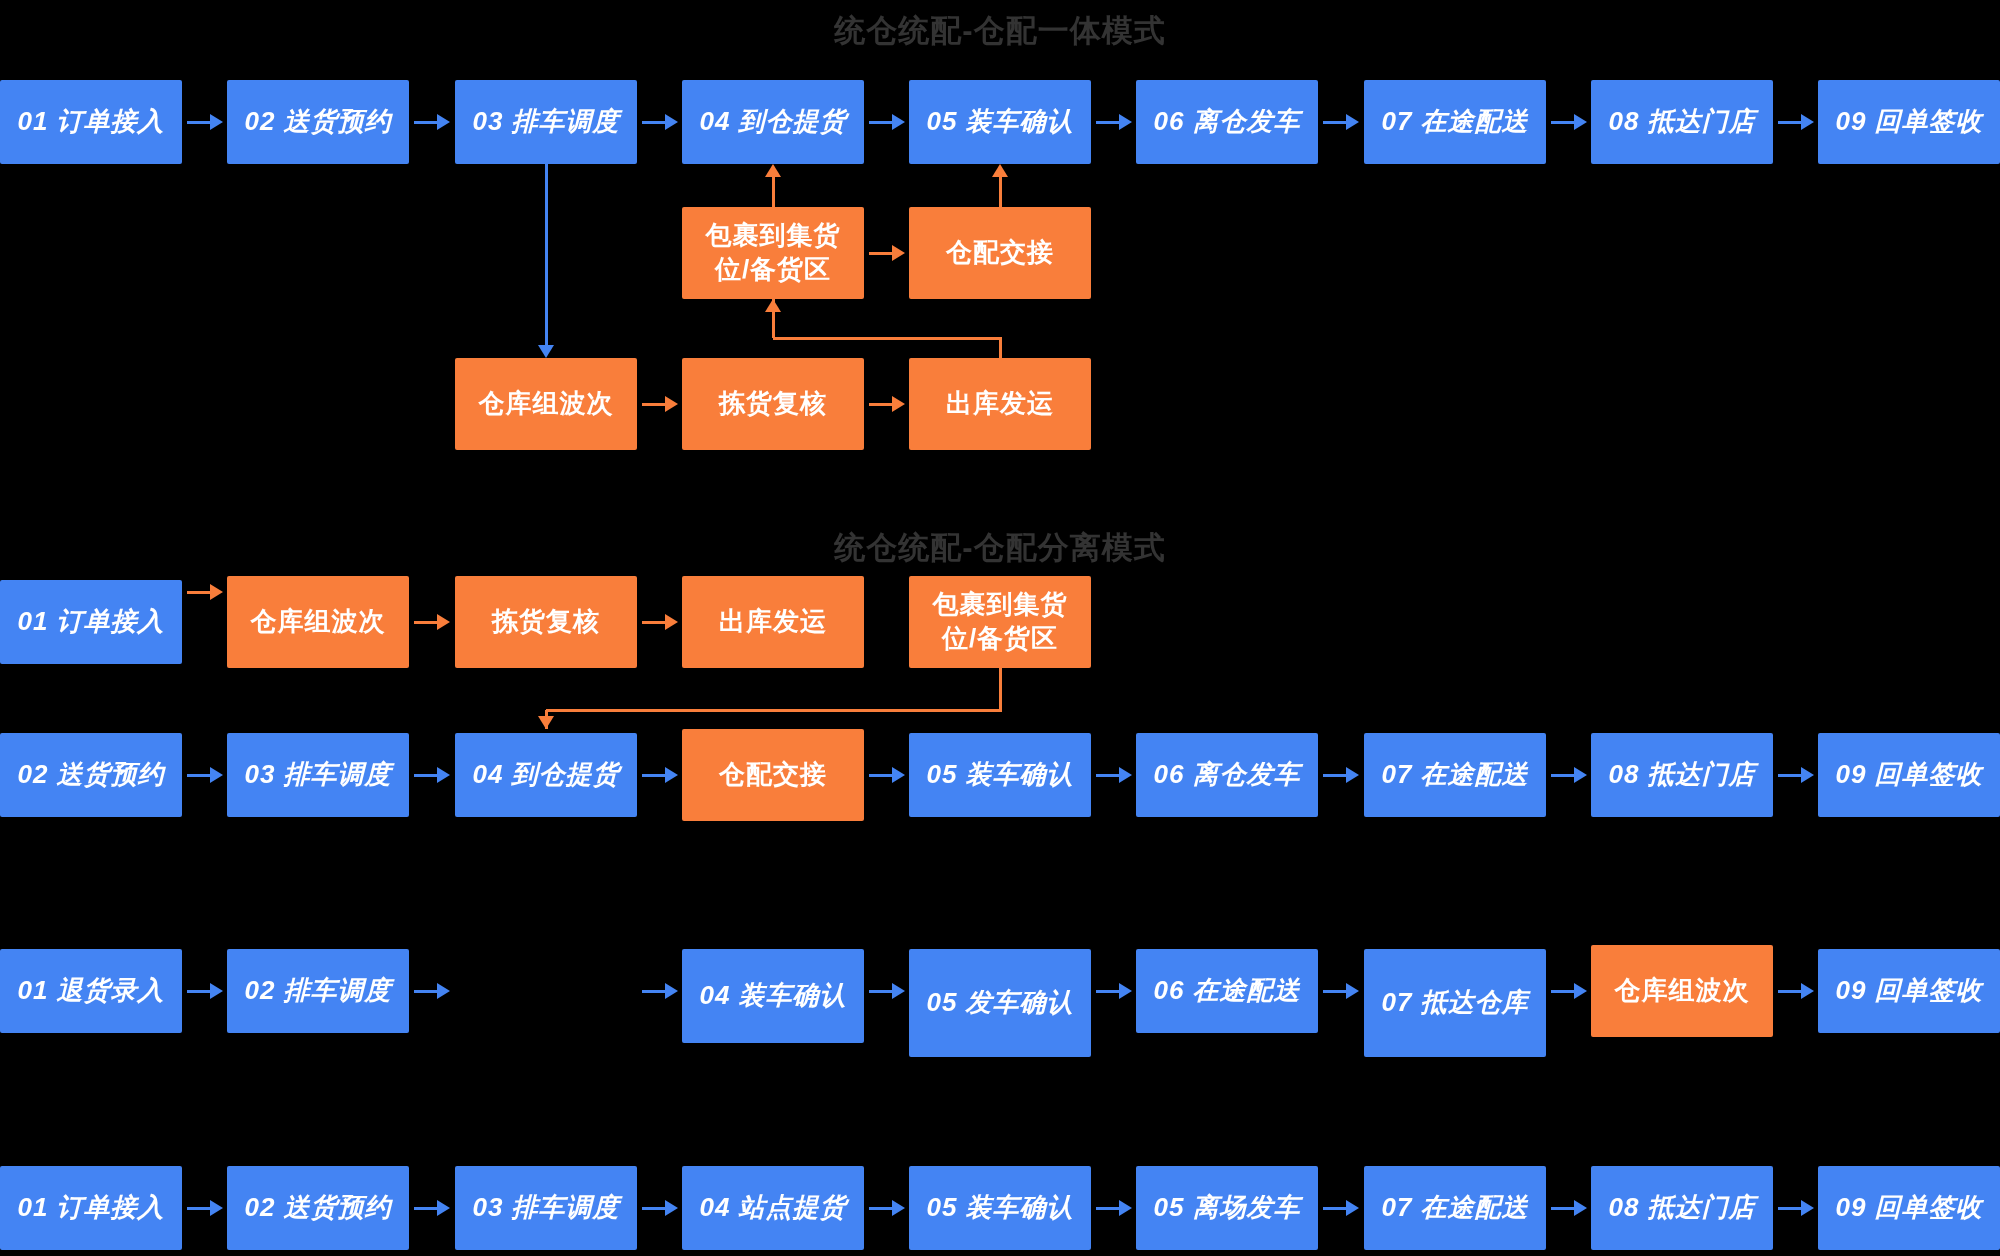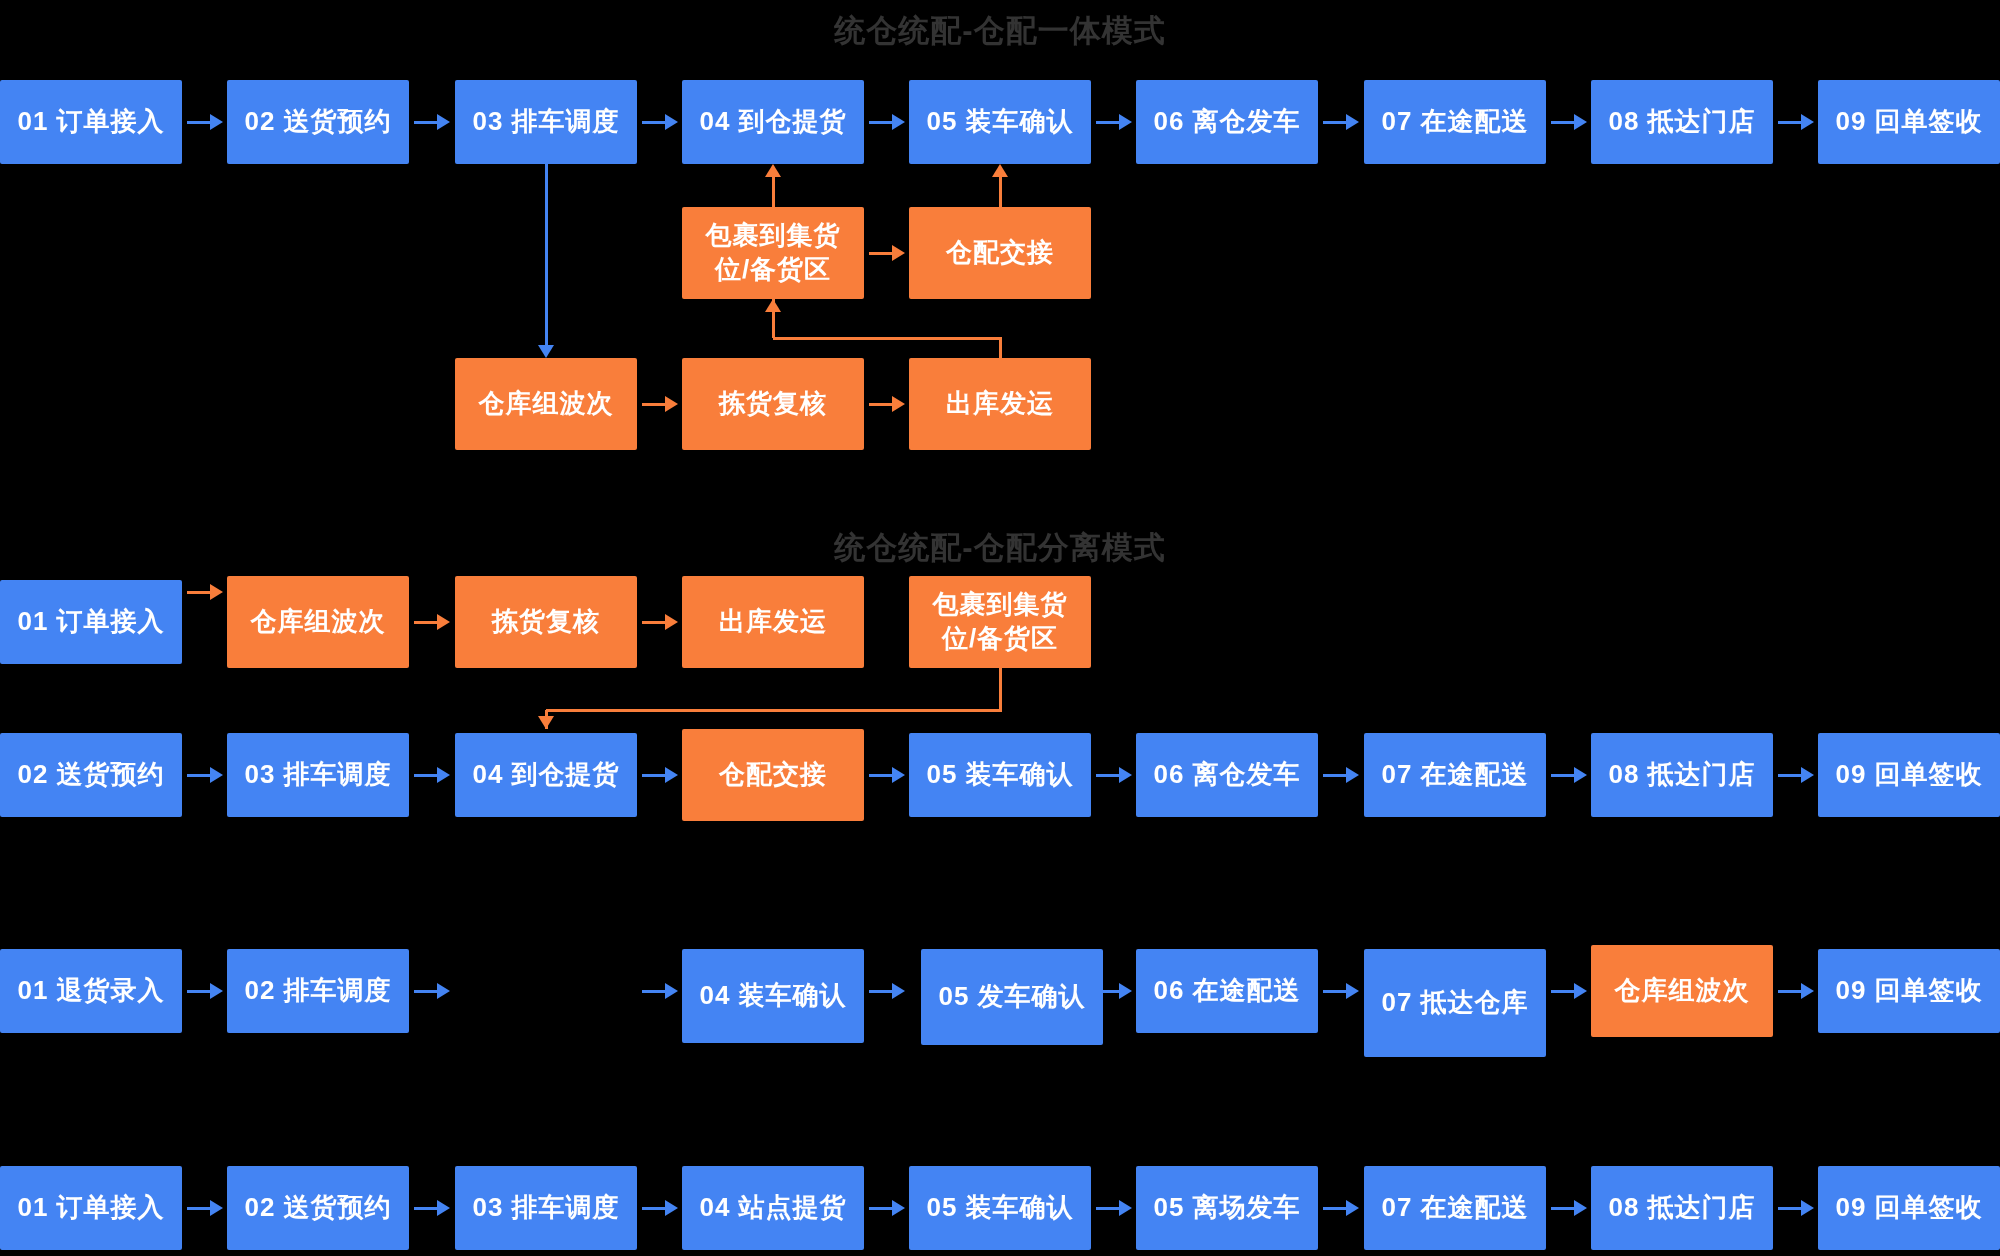--- a/index.html
+++ b/index.html
@@ -28,21 +28,21 @@
     text-align:center;
     color:#ffffff;
     font-size:26px;
     font-weight:600;
     letter-spacing:1px;
     white-space:pre-line;
     line-height:1.3;
     border-radius:2px;
     box-sizing:border-box;
   }
-  .node.blue{background:#4484F3;}
+  .node.blue{background:#4484F3;font-style:italic;}
   .node.orange{background:#F97E3B;}
   .seg{position:absolute;}
   .head{position:absolute;width:0;height:0;}
 </style>
 </head>
 <body>
 
 <div id="stage">
   <div class="section-title" style="top: 10px;">统仓统配-仓配一体模式</div>
   <div class="section-title" style="top: 527px;">统仓统配-仓配分离模式</div>
@@ -130,21 +130,21 @@
     <div class="head" style="left: 1119px; top: 767px; border-top: 8px solid transparent; border-bottom: 8px solid transparent; border-left: 13px solid rgb(68, 132, 243);"></div>
     <div class="seg" style="left: 1323px; top: 773.5px; width: 25px; height: 3px; background: rgb(68, 132, 243);"></div>
     <div class="head" style="left: 1346px; top: 767px; border-top: 8px solid transparent; border-bottom: 8px solid transparent; border-left: 13px solid rgb(68, 132, 243);"></div>
     <div class="seg" style="left: 1551px; top: 773.5px; width: 25px; height: 3px; background: rgb(68, 132, 243);"></div>
     <div class="head" style="left: 1574px; top: 767px; border-top: 8px solid transparent; border-bottom: 8px solid transparent; border-left: 13px solid rgb(68, 132, 243);"></div>
     <div class="seg" style="left: 1778px; top: 773.5px; width: 25px; height: 3px; background: rgb(68, 132, 243);"></div>
     <div class="head" style="left: 1801px; top: 767px; border-top: 8px solid transparent; border-bottom: 8px solid transparent; border-left: 13px solid rgb(68, 132, 243);"></div>
     <div class="node blue" style="left: 0px; top: 949px; height: 84px;">01 退货录入</div>
     <div class="node blue" style="left: 227px; top: 949px; height: 84px;">02 排车调度</div>
     <div class="node blue" style="left: 682px; top: 949px; height: 94px;">04 装车确认</div>
-    <div class="node blue" style="left: 909px; top: 949px; height: 96px; margin-left: 12px;">05 发车确认</div>
+    <div class="node blue" style="left: 909px; top: 949px; height: 108px;">05 发车确认</div>
     <div class="node blue" style="left: 1136px; top: 949px; height: 84px;">06 在途配送</div>
     <div class="node blue" style="left: 1364px; top: 949px; height: 108px;">07 抵达仓库</div>
     <div class="node orange" style="left: 1591px; top: 945px; height: 92px;">仓库组波次</div>
     <div class="node blue" style="left: 1818px; top: 949px; height: 84px;">09 回单签收</div>
     <div class="seg" style="left: 187px; top: 989.5px; width: 25px; height: 3px; background: rgb(68, 132, 243);"></div>
     <div class="head" style="left: 210px; top: 983px; border-top: 8px solid transparent; border-bottom: 8px solid transparent; border-left: 13px solid rgb(68, 132, 243);"></div>
     <div class="seg" style="left: 414px; top: 989.5px; width: 25px; height: 3px; background: rgb(68, 132, 243);"></div>
     <div class="head" style="left: 437px; top: 983px; border-top: 8px solid transparent; border-bottom: 8px solid transparent; border-left: 13px solid rgb(68, 132, 243);"></div>
     <div class="seg" style="left: 642px; top: 989.5px; width: 25px; height: 3px; background: rgb(68, 132, 243);"></div>
     <div class="head" style="left: 665px; top: 983px; border-top: 8px solid transparent; border-bottom: 8px solid transparent; border-left: 13px solid rgb(68, 132, 243);"></div>

